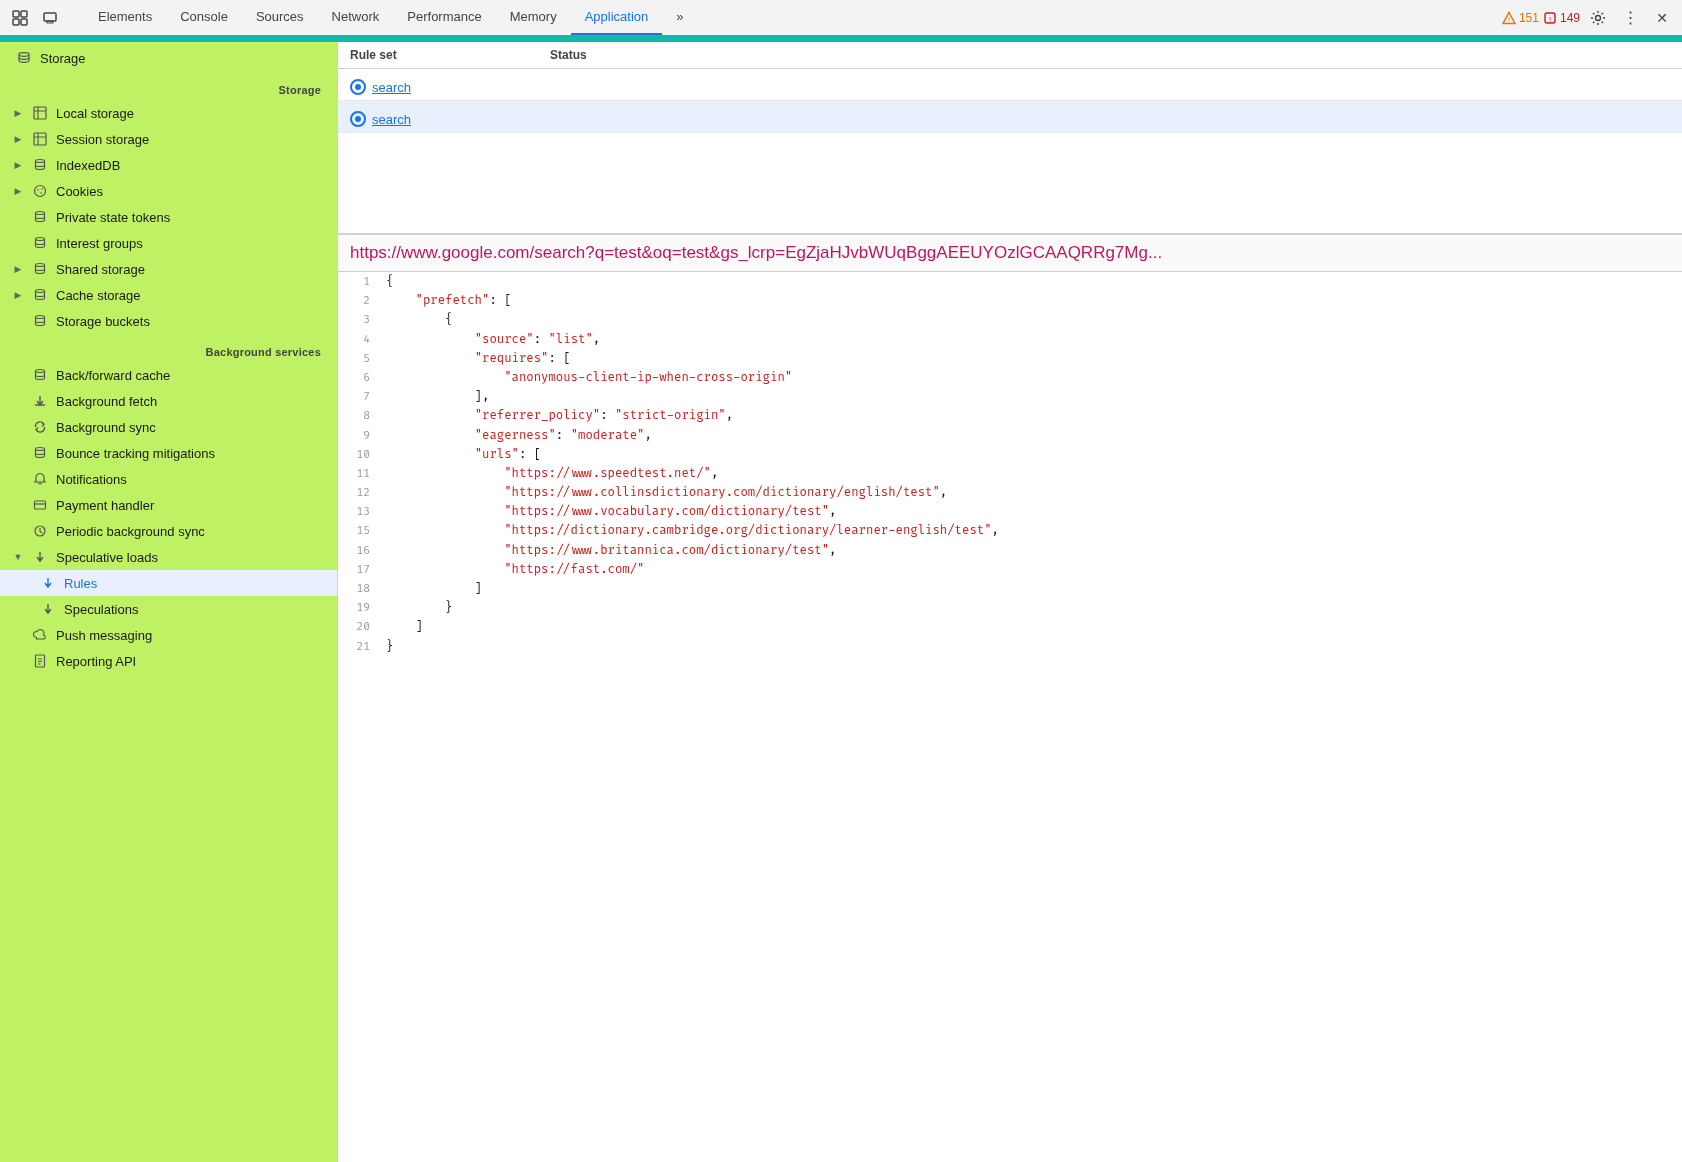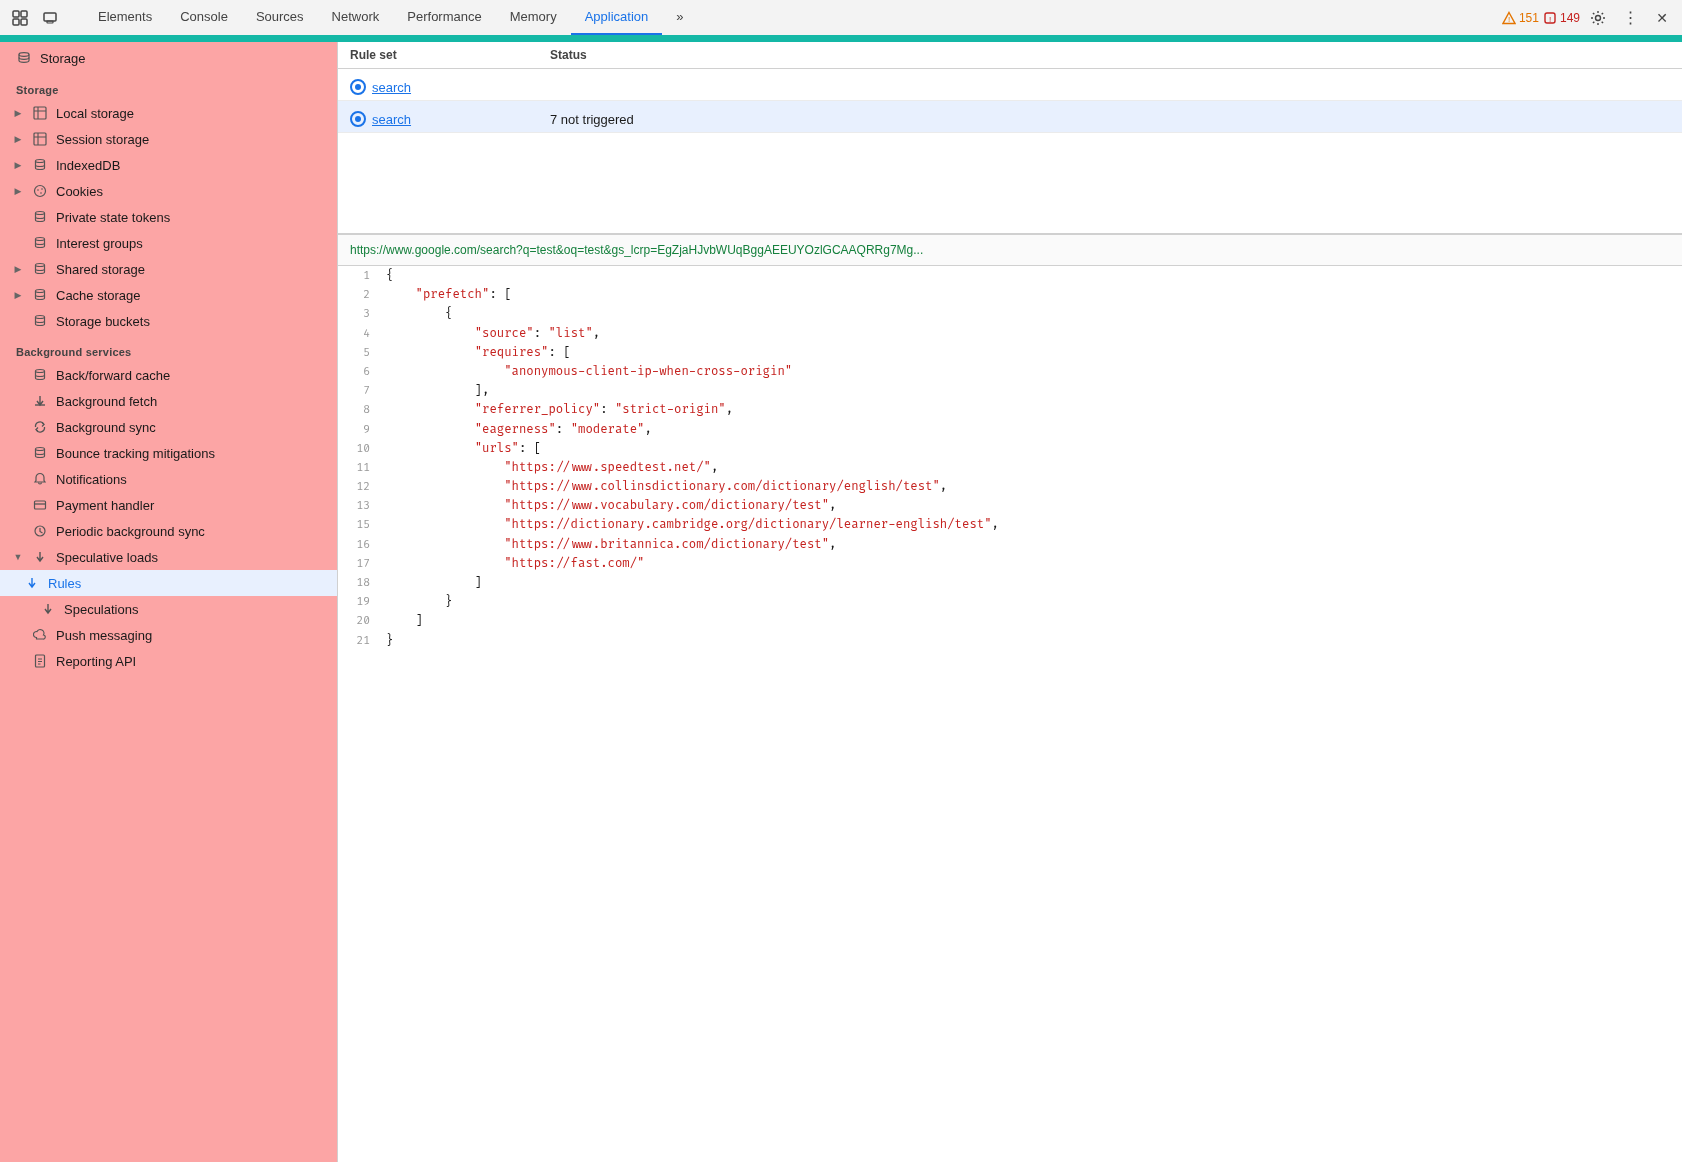--- a/index.html
+++ b/index.html
@@ -82,21 +82,22 @@
       display: flex;
       height: calc(1162px - 42px);
     }
 
     
     .sidebar {
       width: 338px;
       border-right: 1px solid #d0d0d0;
       overflow-y: auto;
       flex-shrink: 0;
-      background: #fca5a5;
+      background: #bef264;
+      text-align: right;
     }
     .sidebar-section-title {
       font-size: 11px;
       font-weight: 600;
       color: #444;
       padding: 12px 16px 4px 16px;
       letter-spacing: 0.02em;
     }
     .sidebar-item {
       display: flex;
@@ -207,22 +208,22 @@
 
     
     .empty-rows {
       flex: 1;
       min-height: 100px;
     }
 
     
     .url-bar {
       padding: 8px 12px;
-      font-size: 12px;
-      color: #15803d;
+      font-size: 17px;
+      color: #be185d;
       border-top: 1px solid #d0d0d0;
       border-bottom: 1px solid #d0d0d0;
       background: #fafafa;
       white-space: nowrap;
       overflow: hidden;
       text-overflow: ellipsis;
     }
 
     
     .code-panel {
@@ -538,21 +539,21 @@
     <div class="sidebar-item">
       <span class="chevron">▼</span>
       <span class="icon">
         <svg width="14" height="14" viewBox="0 0 14 14" fill="none">
           <path d="M7 2v8M4 7l3 4 3-4" stroke="#555" stroke-width="1.4"></path>
         </svg>
       </span>
       <span>Speculative loads</span>
     </div>
 
-    <div class="sidebar-item selected" style="padding-left: 24px;">
+    <div class="sidebar-item selected" style="padding-left: 40px;">
       <span class="icon">
         <svg width="14" height="14" viewBox="0 0 14 14" fill="none">
           <path d="M7 2v8M4 7l3 4 3-4" stroke="#1a73e8" stroke-width="1.4"></path>
         </svg>
       </span>
       <span>Rules</span>
     </div>
 
     <div class="sidebar-item" style="padding-left: 40px;">
       <span class="icon">
@@ -599,23 +600,20 @@
           <div class="speculate-icon"></div>
           <span class="link-blue">search</span>
         </div>
       </div>
 
       <div class="rules-table-row selected">
         <div class="col-ruleset">
           <div class="speculate-icon"></div>
           <span class="link-blue">search</span>
         </div>
-        <div class="col-status">
-          <span>7 not triggered</span>
-        </div>
       </div>
 
       <div class="empty-rows"></div>
     </div>
 
     <div class="url-bar">https://www.google.com/search?q=test&amp;oq=test&amp;gs_lcrp=EgZjaHJvbWUqBggAEEUYOzlGCAAQRRg7Mg...</div>
 
     <div class="code-panel" id="code-panel">
     <div class="code-line">
           <span class="line-num">1</span>

